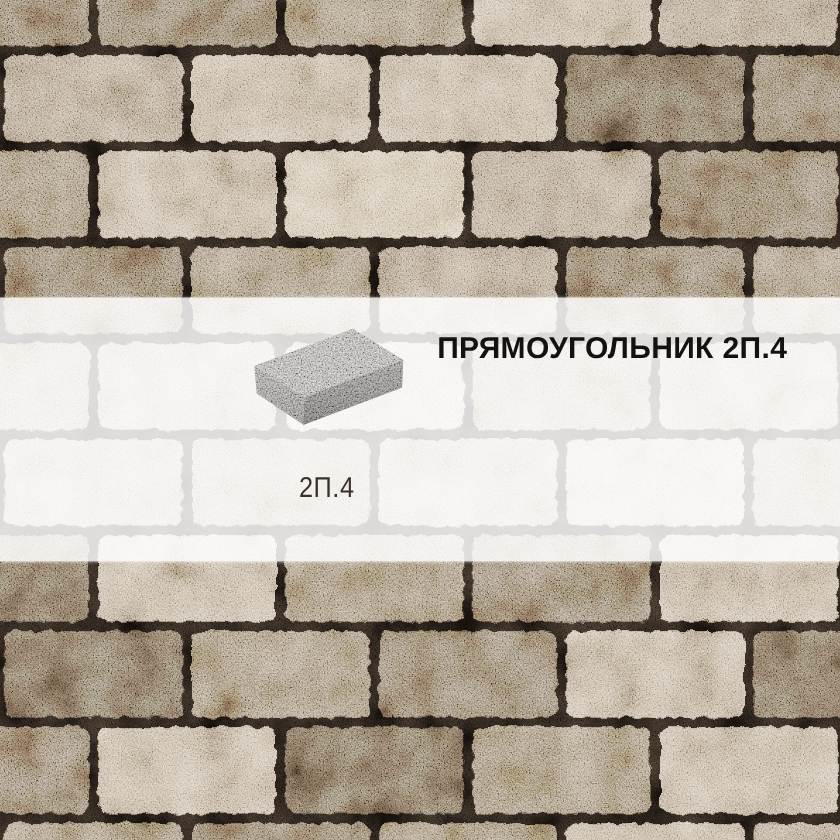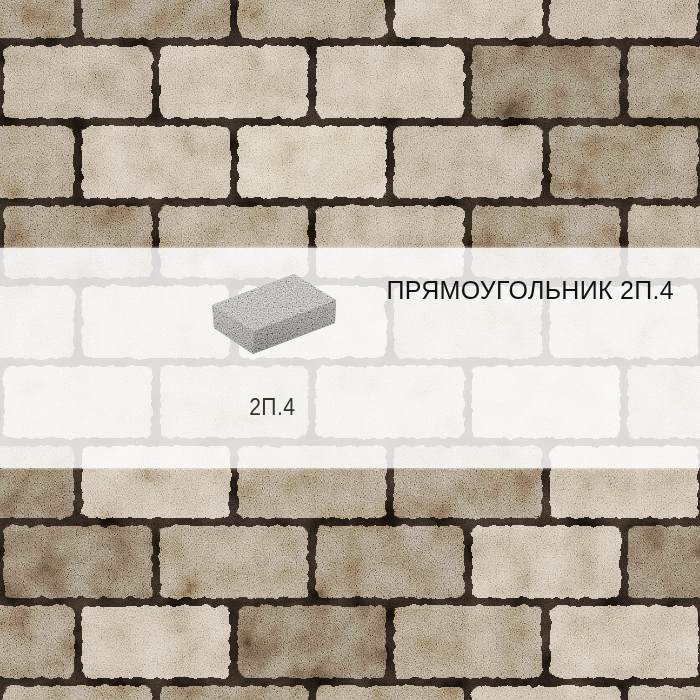--- a/index.html
+++ b/index.html
@@ -10,22 +10,22 @@
   }
   #wall{position:absolute;left:0;top:0;display:block;}
   .noise-soft{mix-blend-mode:soft-light;opacity:.92;}
   .noise-overlay{mix-blend-mode:overlay;opacity:.5;}
   .band{
     position:absolute;left:0;top:248px;width:700px;height:220px;
     box-shadow:0 0 3px rgba(255,255,255,.85);
   }
   .paver{position:absolute;left:206px;top:22px;display:block;}
   .title{
-    position:absolute;right:26px;top:28px;
-    font-size:25px;font-weight:400;letter-spacing:.3px;white-space:nowrap;
+    position:absolute;right:44px;top:28px;
+    font-size:25px;font-weight:700;letter-spacing:.3px;white-space:nowrap;
   }
   .caption{
     position:absolute;left:162px;top:144px;width:220px;
     text-align:center;font-size:24px;line-height:30px;font-weight:400;text-decoration:underline;
   }
   .caption .cond{
     display:inline-block;transform:scaleX(.88);transform-origin:50% 50%;
     letter-spacing:.5px;white-space:nowrap;
   }
 </style>

